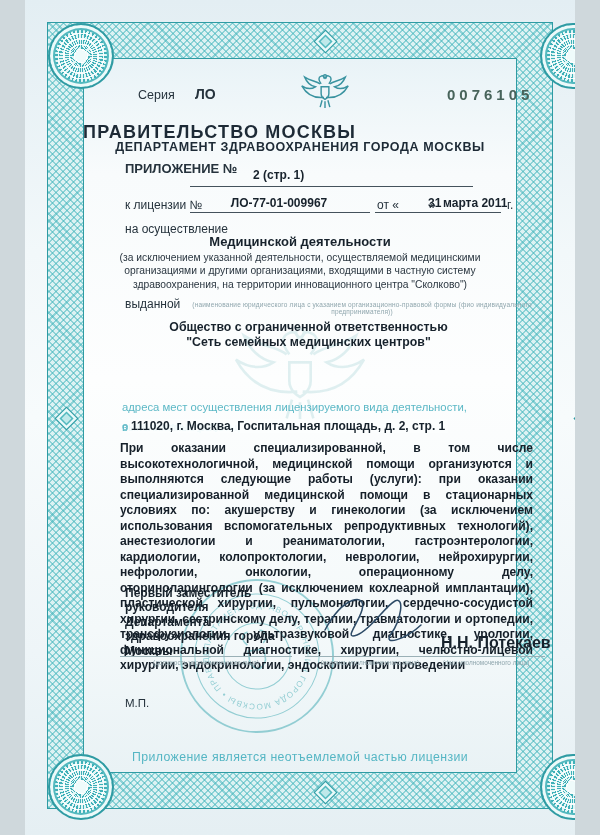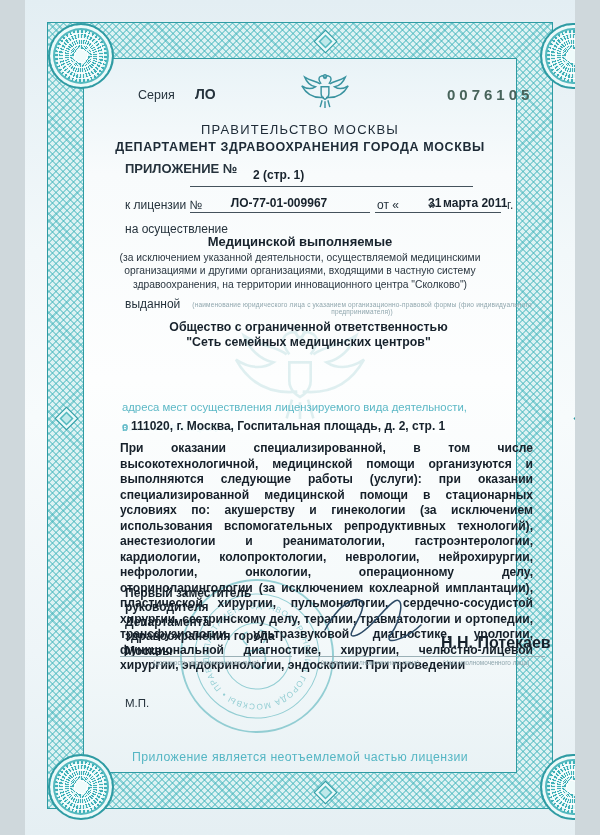--- a/index.html
+++ b/index.html
@@ -38,21 +38,21 @@
   }
   
   .abs{position:absolute;}
   .fline{position:absolute;height:0;border-bottom:1px solid #44525c;}
   .teal{color:#53b5c4;}
   .tiny{font-size:6.5px;color:#8fa6ad;letter-spacing:.2px;}
   .bold{font-weight:700;}
   
   .series-row{font-size:12.5px;color:#26333d;}
   .doc-number{font-size:15px;font-weight:600;letter-spacing:4px;color:#47635a;}
-  .gov-title{left:58px;right:58px;text-align:center;font-weight:400;font-size:13px;letter-spacing:1.2px;color:#1d2a36;}
+  .gov-title{left:58px;right:58px;font-weight:700;font-size:18px;letter-spacing:1.2px;color:#1d2a36;}
   .dep-title{left:58px;right:58px;text-align:center;font-weight:700;font-size:12.5px;letter-spacing:.6px;color:#1d2a36;}
   
   .lbl{font-size:12px;color:#26333d;}
   .val{font-size:12px;font-weight:700;color:#17222c;}
   .activity-title{left:58px;right:58px;text-align:center;font-weight:700;font-size:13px;color:#17222c;}
   .activity-note{left:92px;right:92px;text-align:center;font-size:10.3px;line-height:1.3;color:#2a3640;}
   .org{left:75px;right:58px;text-align:center;font-weight:700;font-size:12.3px;color:#17222c;}
   .addr-label{font-size:11.3px;line-height:1.75;color:#5cb8c6;}
   .addr-value{font-size:12px;font-weight:700;color:#17222c;background:rgba(252,254,254,.93);padding:0 3px;z-index:3;}
   .body-text{
@@ -127,21 +127,21 @@
   <div class="abs val" style="left:168px;top:196px;width:172px;text-align:center;">ЛО-77-01-009967</div>
   <div class="fline" style="left:165px;top:212px;width:180px;"></div>
   <div class="abs lbl" style="left:352px;top:198px;">от «</div>
   <div class="abs val" style="left:383px;top:196px;margin-left:20px;">31</div>
   <div class="abs lbl" style="left:404px;top:198px;">»</div>
   <div class="abs val" style="left:418px;top:196px;">марта 2011</div>
   <div class="fline" style="left:350px;top:212px;width:126px;"></div>
   <div class="abs lbl" style="left:482px;top:198px;">г.</div>
 
   <div class="abs lbl" style="left:100px;top:222px;">на осуществление</div>
-  <div class="abs activity-title" style="top:234px;">Медицинской выполняемые</div>
+  <div class="abs activity-title" style="top:234px;">Медицинской деятельности</div>
   <div class="abs activity-note" style="top:251px;">(за исключением указанной деятельности, осуществляемой медицинскими организациями и другими организациями, входящими в частную систему здравоохранения, на территории инновационного центра "Сколково")</div>
 
   <div class="abs lbl" style="left:100px;top:297px;">выданной</div>
   <div class="abs tiny teal" style="left:163px;top:301px;width:348px;text-align:center;">(наименование юридического лица с указанием организационно-правовой формы (фио индивидуального предпринимателя))</div>
   <div class="abs org" style="top:320px;">Общество с ограниченной ответственностью</div>
   <div class="abs org" style="top:335px;">"Сеть семейных медицинских центров"</div>
 
   <div class="abs addr-label" style="left:97px;top:398px;width:412px;">адреса мест осуществления лицензируемого вида деятельности, выполняемые работы,</div>
   <div class="abs addr-label" style="left:97px;top:417px;">оказываемые услуги</div>
   <div class="abs addr-value" style="left:103px;top:419px;">111020, г. Москва, Госпитальная площадь, д. 2, стр. 1</div>

